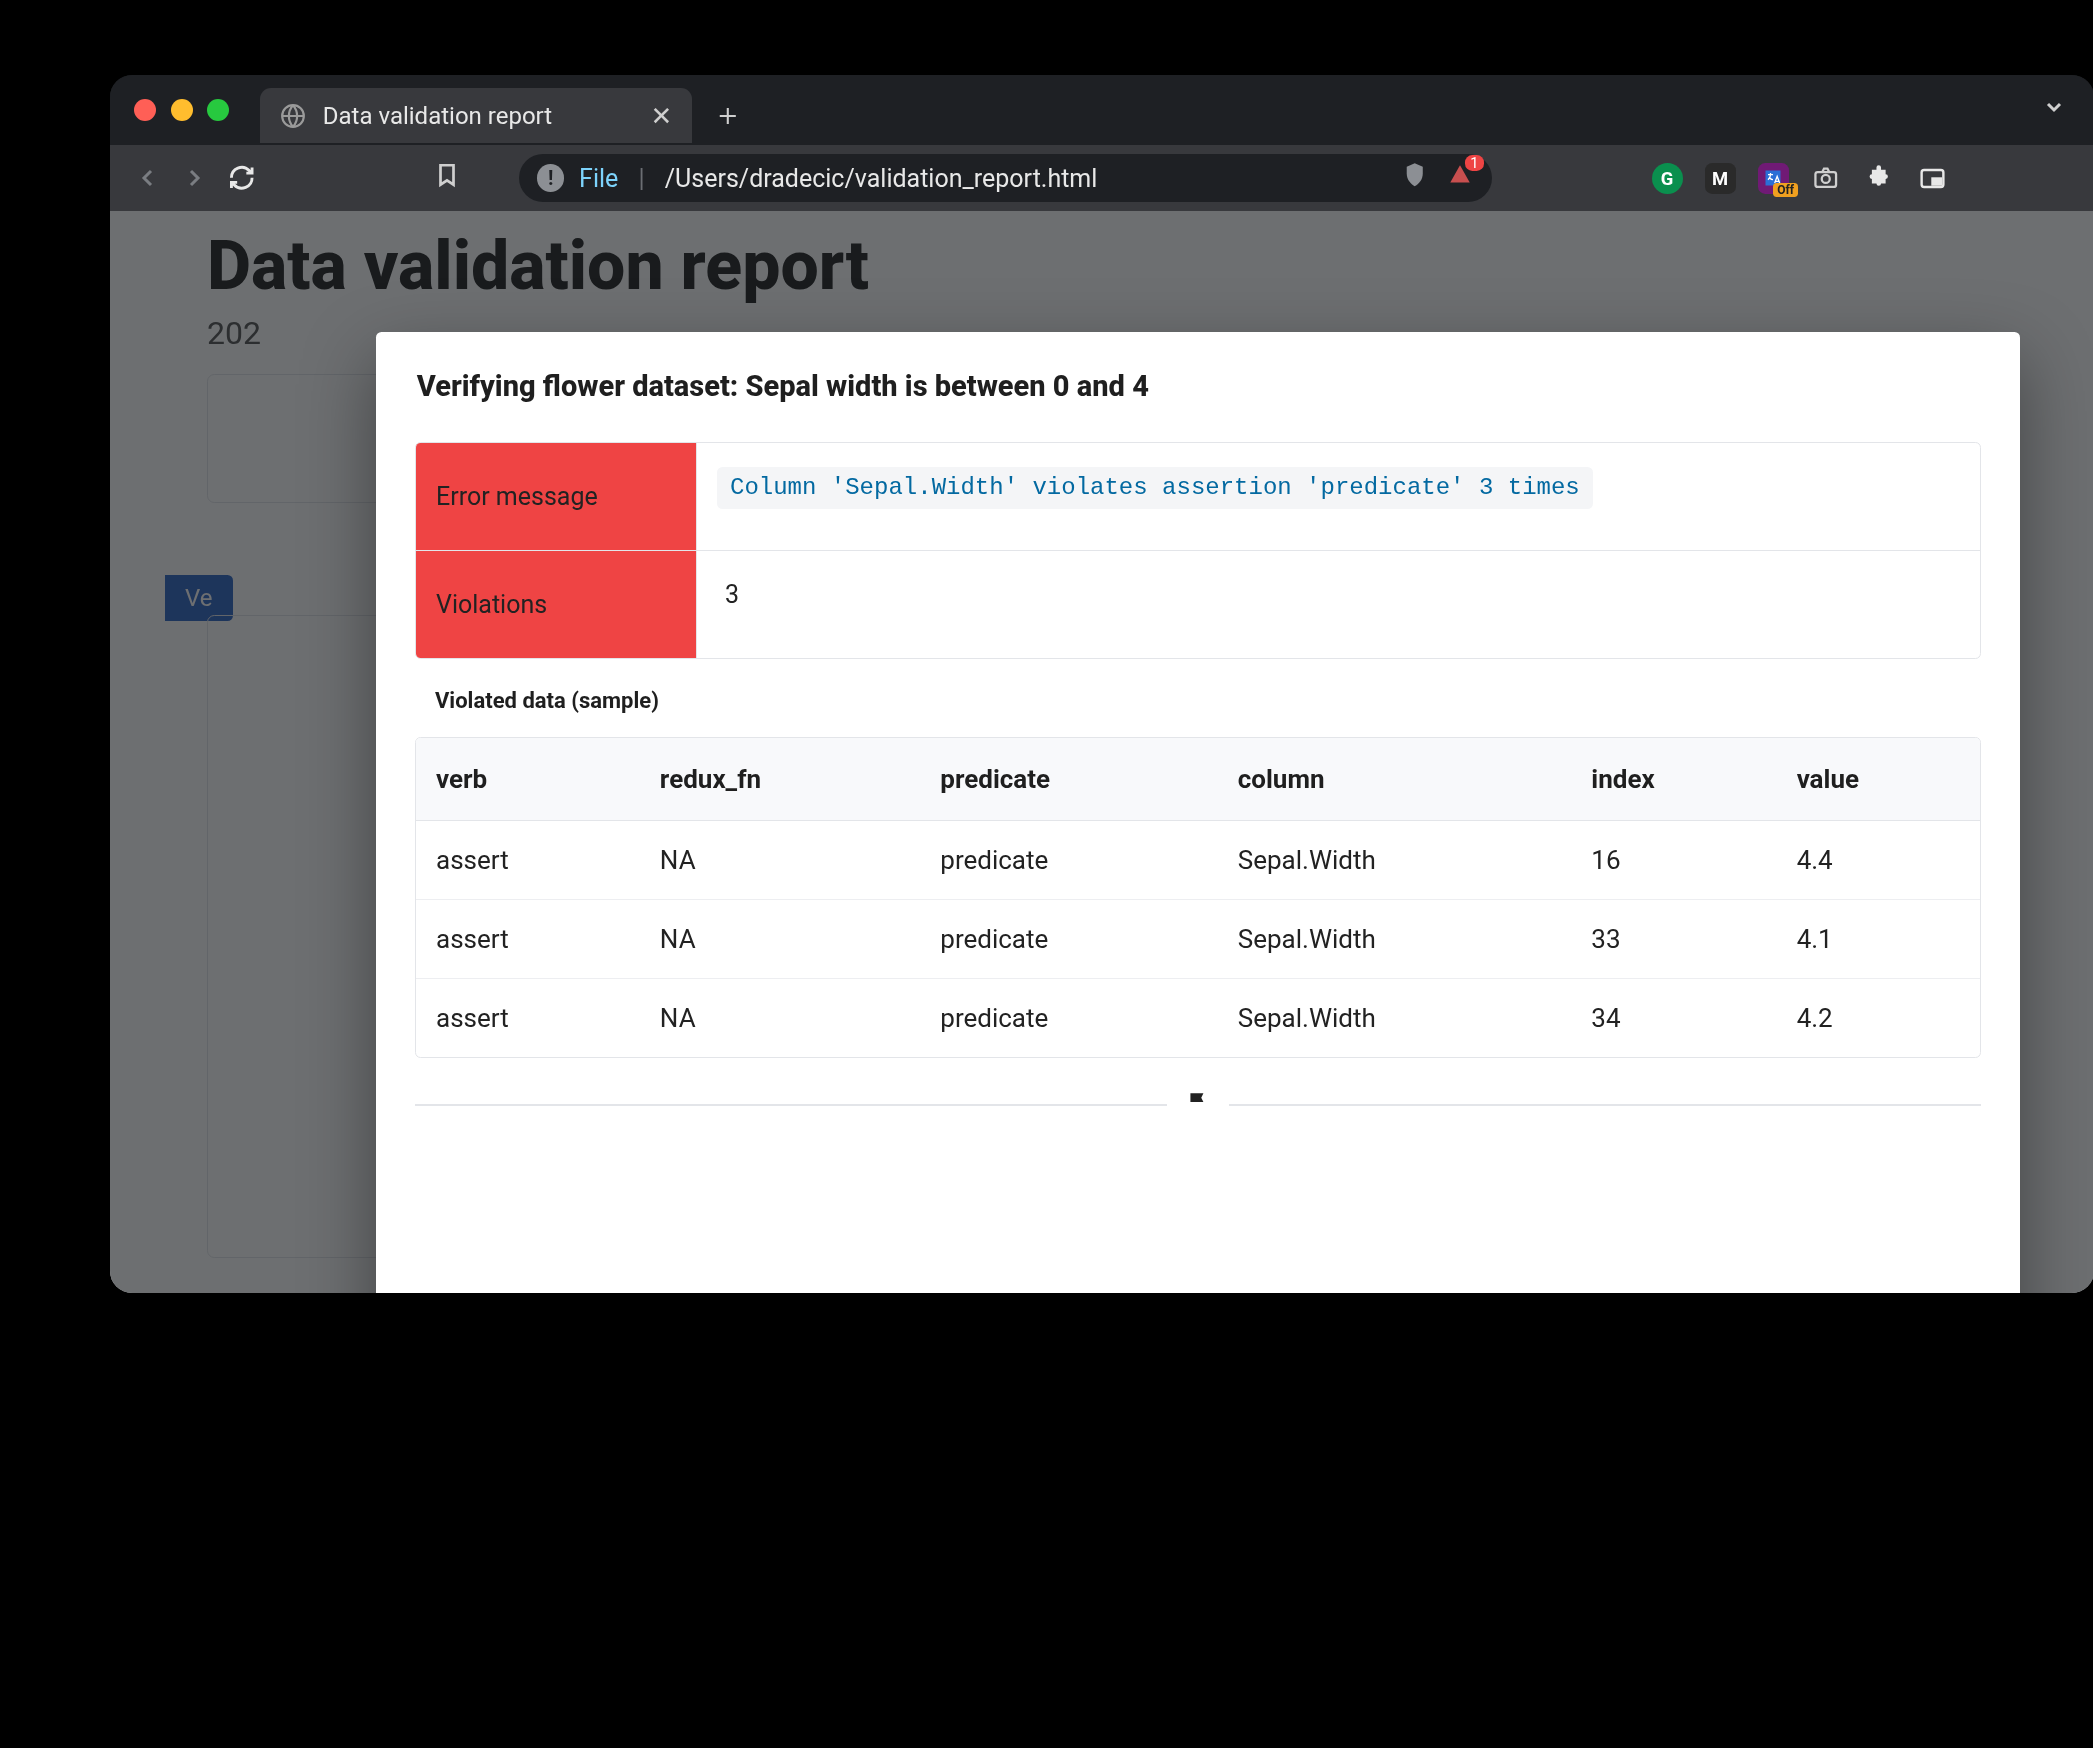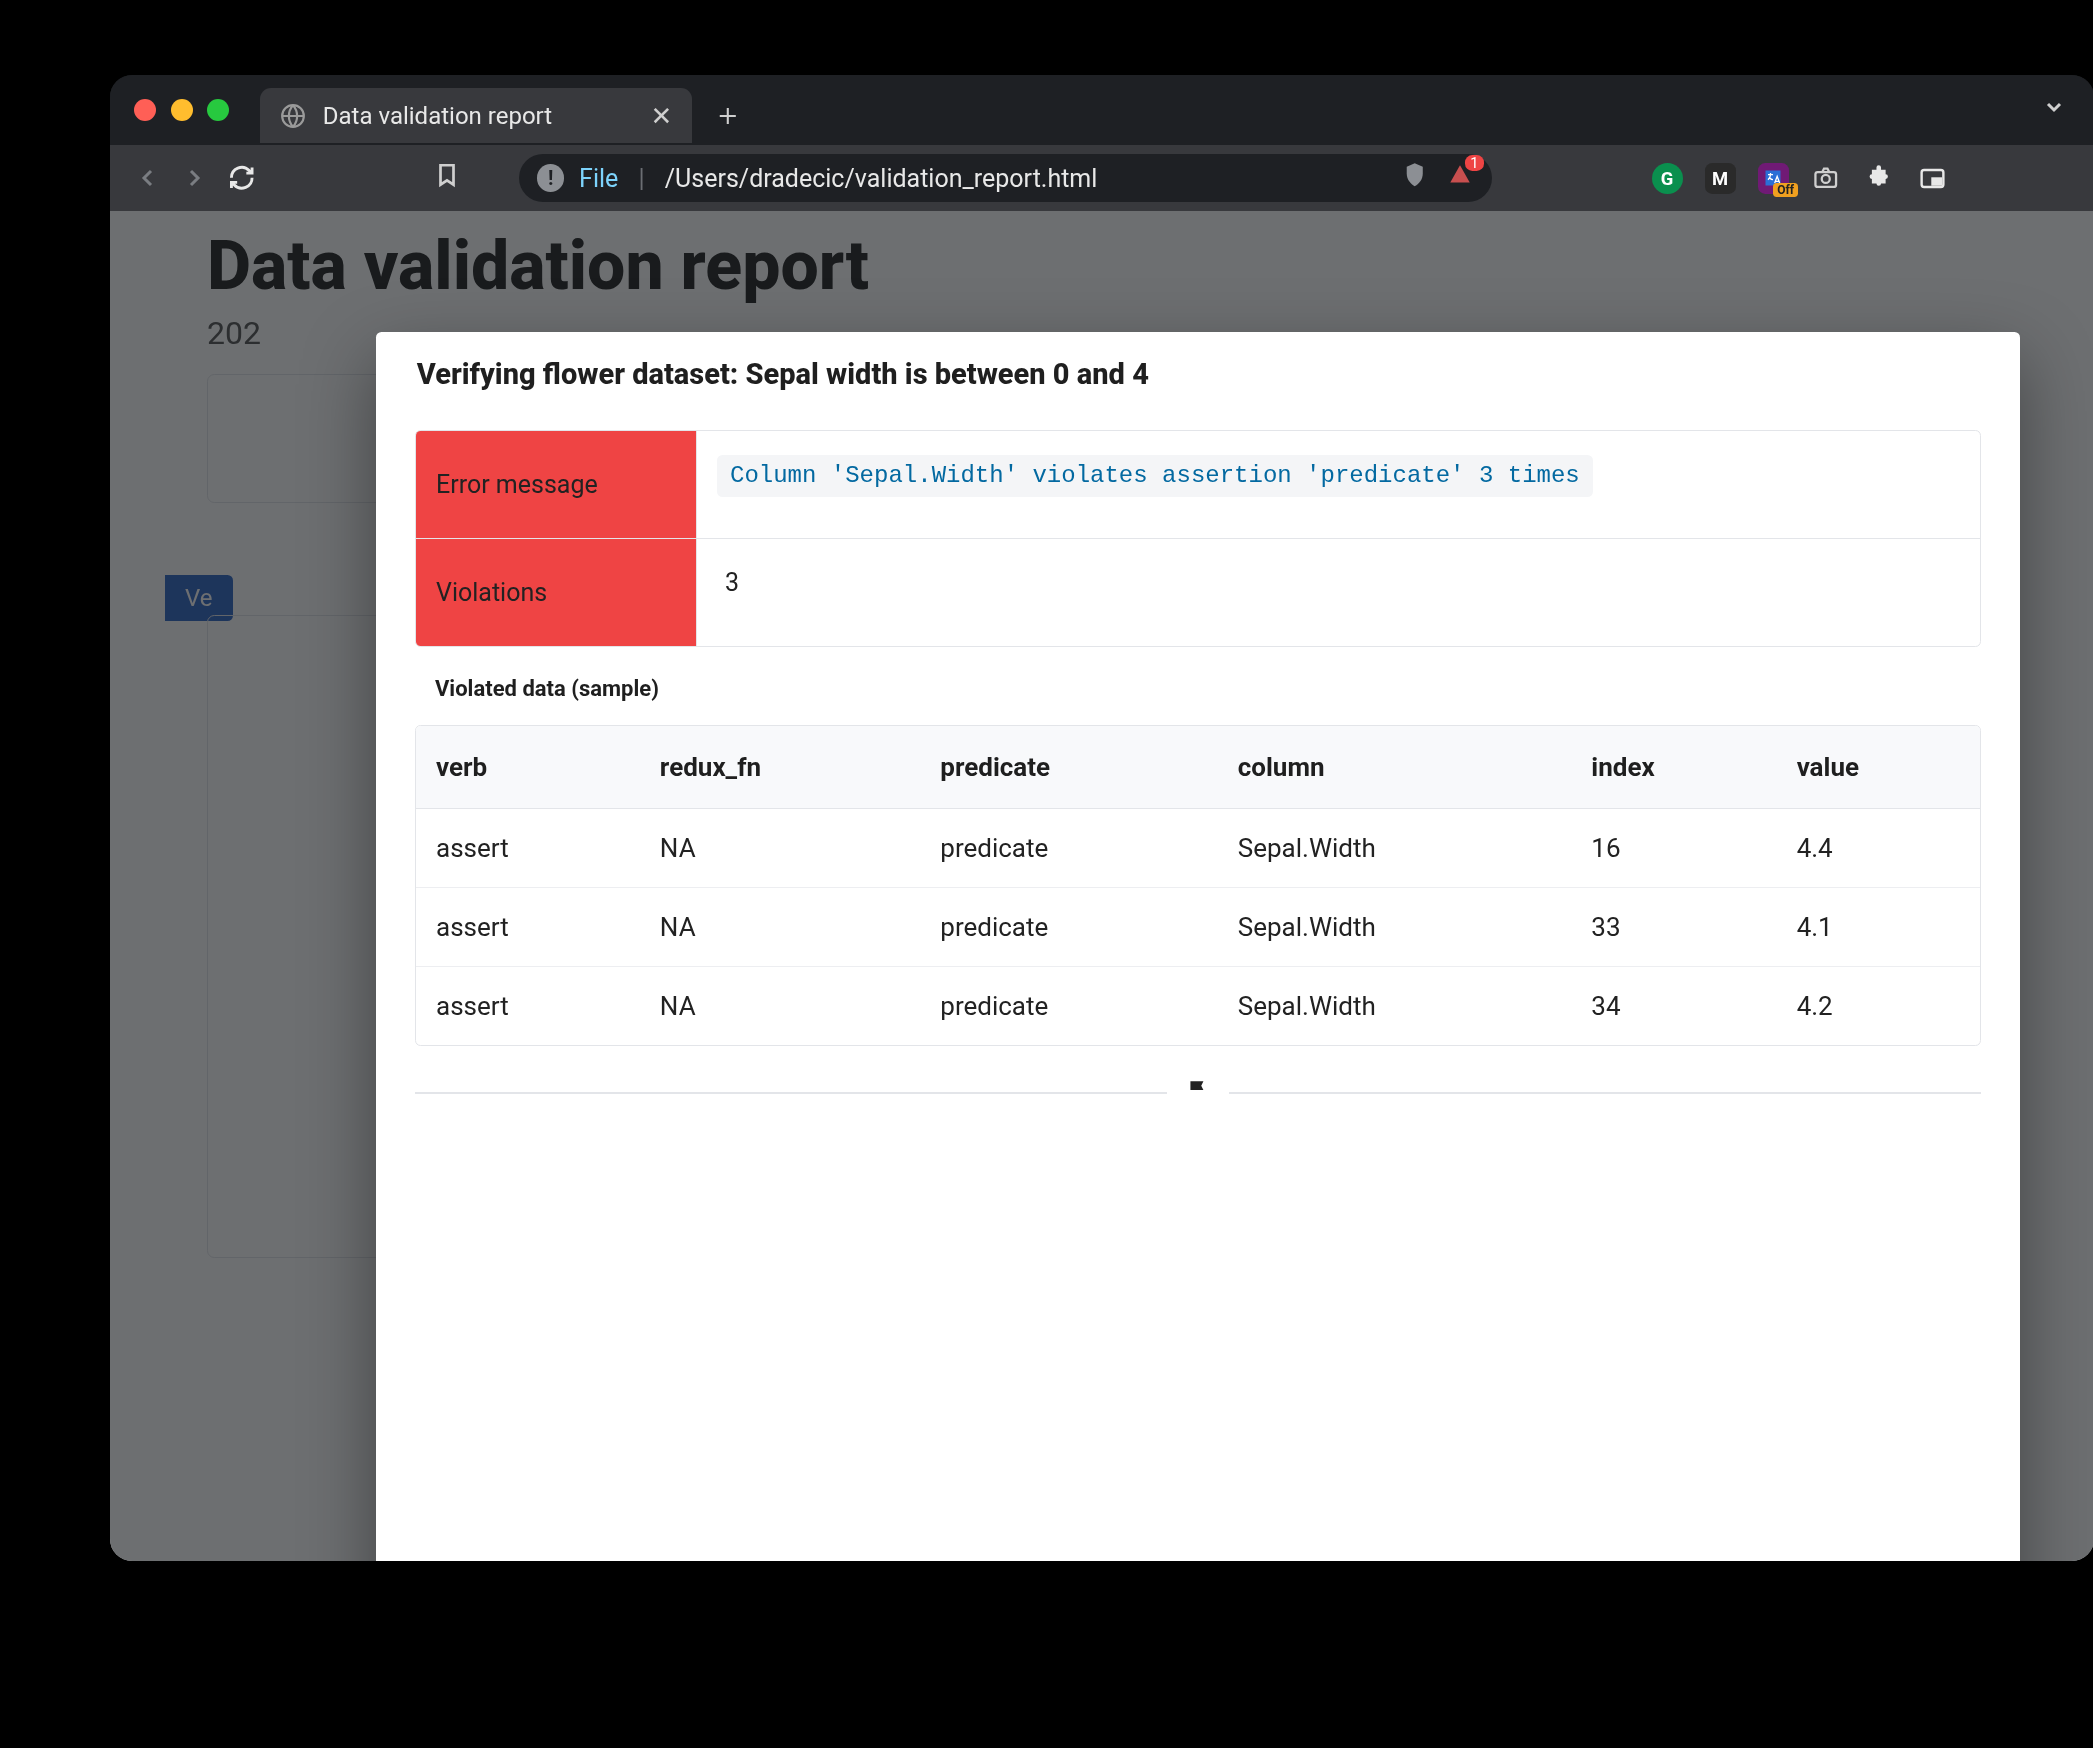--- a/index.html
+++ b/index.html
@@ -10,21 +10,21 @@
     height: 1748px;
     position: relative;
   }
 
   
   .window {
     position: absolute;
     left: 110px;
     top: 75px;
     width: 1984px;
-    height: 1486px;
+    height: 1218px;
     background: #1e2024;
     border-radius: 22px;
     overflow: hidden;
     box-shadow: 0 27.5px 73px rgba(0,0,0,.6);
   }
   .tabbar {
     height: 70px;
     background: #1e2024;
     display: flex;
     align-items: center;
@@ -142,21 +142,21 @@
   
   .modal {
     position:absolute;
     left: 266px;
     top: 257px;
     width: 1644px;
     height: 1368px;
     background:#fff;
     border-radius:5.5px;
     box-shadow: 0 27.5px 73px rgba(0,0,0,.4);
-    padding: 21px 39px;
+    padding: 33px 39px;
   }
   .modal-title {
     font-size:29px; font-weight:800; color:#1f1f1f;
     margin: 3.7px 0 39px 1.8px;
   }
 
   .kv {
     border:1.8px solid #e3e5e9;
     border-radius:5.5px;
     overflow:hidden;

